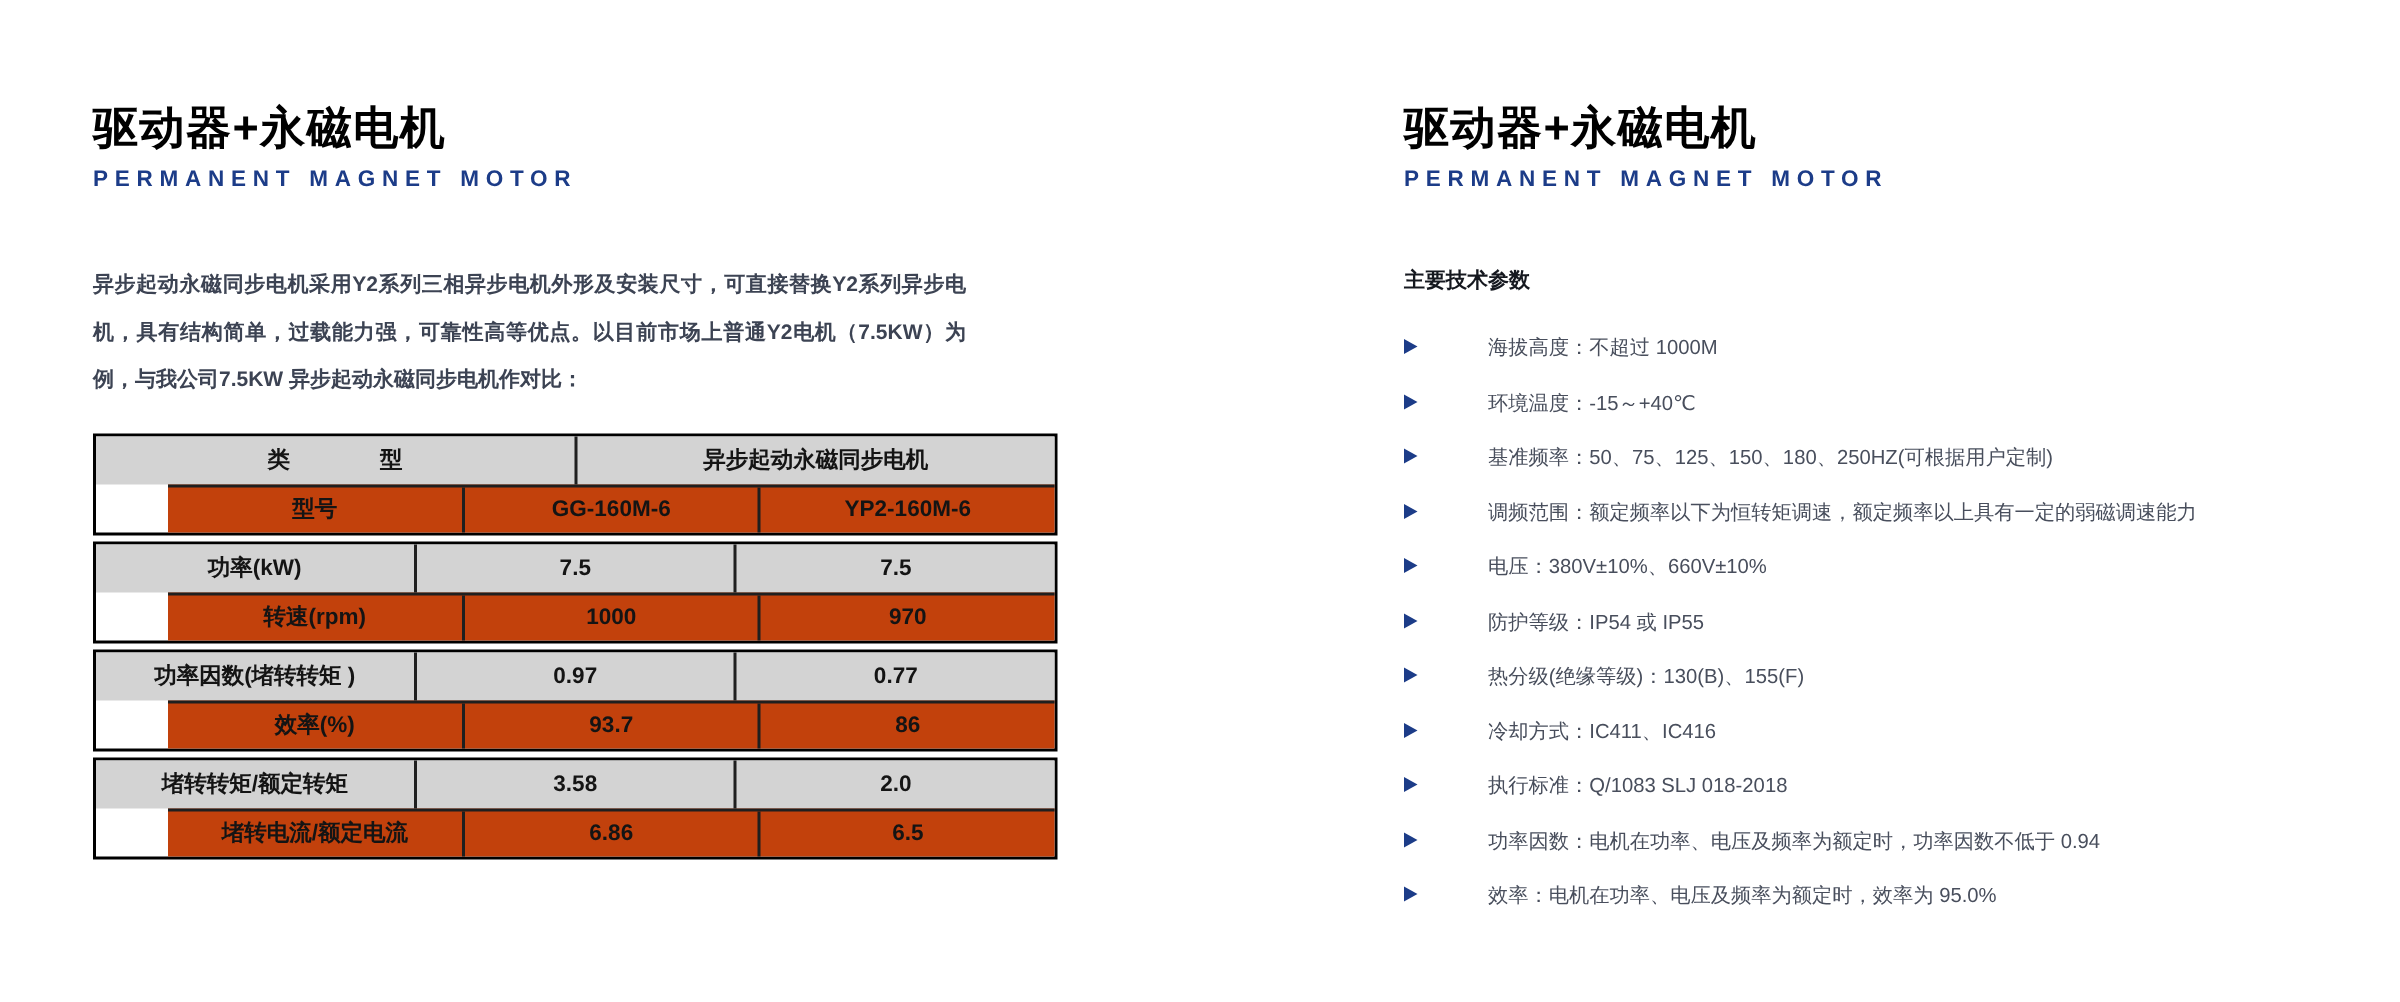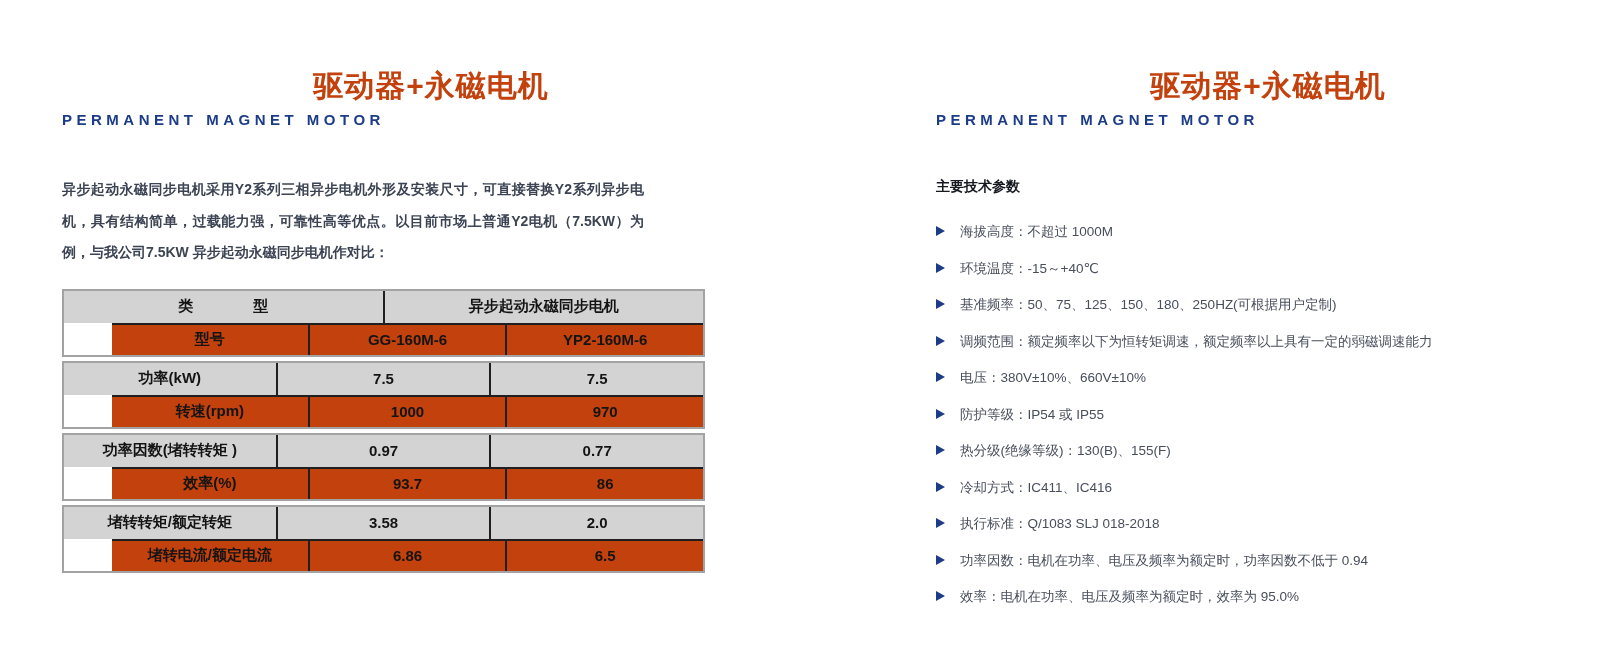--- a/index.html
+++ b/index.html
@@ -3,43 +3,43 @@
 <meta charset="utf-8">
 <style>
   * { margin:0; padding:0; box-sizing:border-box; }
   html,body { width:1600px; height:668px; background:#ffffff; overflow:hidden;
               font-family:"Liberation Sans","DejaVu Sans",sans-serif; }
   .spread { display:flex; width:1600px; height:668px; background:#fff; }
   .col { position:relative; }
   .col-left  { width:800px; padding:68px 0 0 62px; }
   .col-right { width:800px; padding:68px 0 0 136px; }
 
-  .brand-title { font-size:30px; font-weight:bold; color:#c2410c; letter-spacing:1px; line-height:36px;text-align:center; }
+  .brand-title { font-size:30px; font-weight:bold; color:#000000; letter-spacing:1px; line-height:36px; }
   .brand-subtitle { font-size:15px; font-weight:bold; color:#1c3c88; letter-spacing:4.5px; margin-top:7px; }
 
   .intro { margin-top:46px; width:582px; font-size:14px; font-weight:600;
            color:#3c4353; line-height:31.5px; text-align:justify; }
 
   
   .cmp-table { margin-top:20px; width:643px; }
-  .t-block { border:2px solid #a3a3a3; margin-top:4px; background:#fff; }
+  .t-block { border:2px solid #000000; margin-top:4px; background:#fff; }
   .t-block:first-child { margin-top:0; }
   .t-row { display:flex; height:32px; align-items:stretch; }
   .t-row + .t-row { border-top:2px solid #1f1f1f; }
   .t-row.gray  { background:#d3d3d3; }
   .t-row.white { background:#c2410c;margin-left:48px; }
   .t-cell { flex:1; display:flex; align-items:center; justify-content:center;
             font-size:15px; font-weight:bold; color:#141414; }
   .t-cell + .t-cell { border-left:2px solid #1f1f1f; }
 
   
   .section-heading { margin-top:50px; font-size:14px; font-weight:bold; color:#15181f; }
   .specs { margin-top:26px; list-style:none; }
   .spec-item { display:flex; align-items:flex-start; margin-bottom:17.5px;
-               font-size:13.5px; color:#484e5c; line-height:19px; }
+               font-size:13.5px; color:#484e5c; line-height:19px;gap:32px; }
   .tri-icon { display:inline-block; width:0; height:0; flex:0 0 auto;
               border-left:9px solid #1c3c88;
               border-top:5.5px solid transparent; border-bottom:5.5px solid transparent;
               margin-right:15px; margin-top:4px; }
 </style>
 </head>
 <body>
 
 <div class="spread">
 

